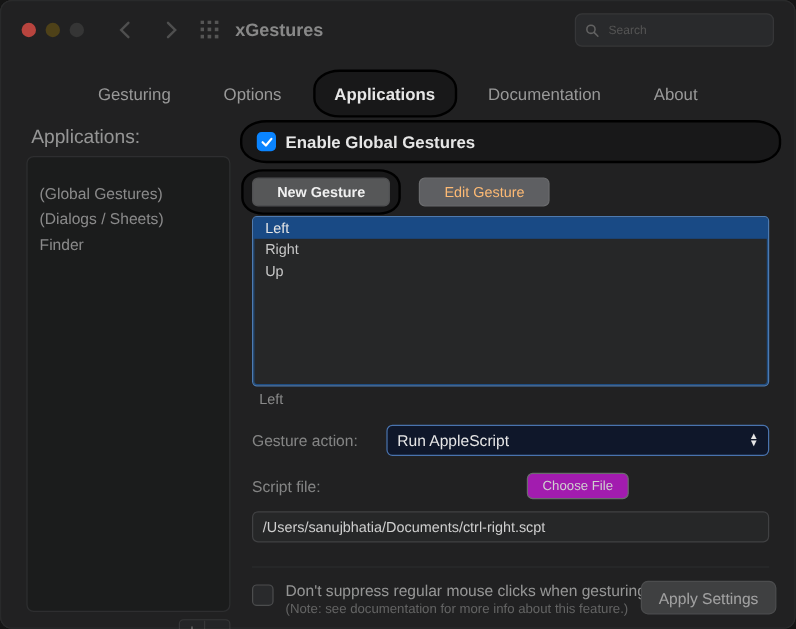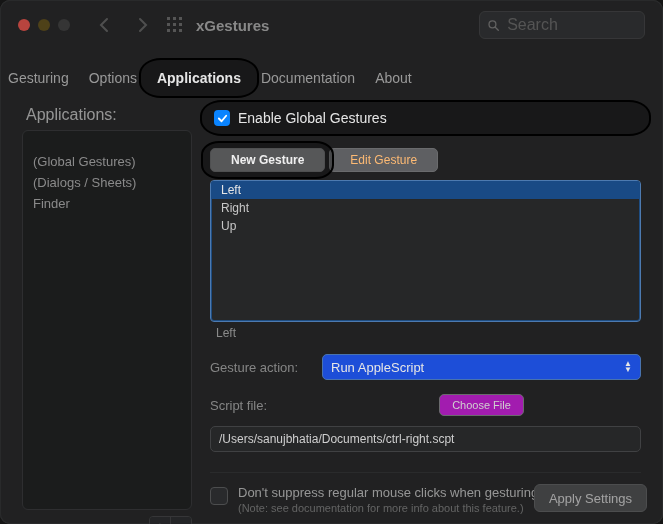--- a/index.html
+++ b/index.html
@@ -10,55 +10,55 @@
   .traffic{display:flex;gap:8px;align-items:center}
   .dot{width:12px;height:12px;border-radius:50%}
   .dot.red{background:#ff5f57}
   .dot.yel{background:#6d5a22}
   .dot.grn{background:#4a4a4a}
   .navbtns{display:flex;gap:6px;margin-left:14px}
   .chev{width:32px;height:26px;display:flex;align-items:center;justify-content:center;color:#6e6e6e}
   .apps-icon{width:26px;height:26px;display:flex;align-items:center;justify-content:center;color:#777}
   .title{font-weight:600;color:#bdbdbd;font-size:15px;margin-left:4px}
   .search{margin-left:auto;display:flex;align-items:center;background:#3a3b3d;border:1px solid #4b4c4e;border-radius:6px;height:26px;width:148px;padding:0 8px;gap:6px}
-  .search input{background:none;border:none;outline:none;color:#eab308;width:100%;font-size:16px}
+  .search input{background:none;border:none;outline:none;color:#eab308;width:100%;font-size:10px}
   
-  .tabs{display:flex;gap:4px;margin-top:14px;position:relative;z-index:80}
+  .tabs{display:flex;justify-content:center;gap:28px;margin-top:14px;position:relative;z-index:80}
   .tab{color:#999;font-size:14px;padding:6px 8px;border-radius:6px}
   .tab.active{color:#e6e6e6;font-weight:600}
   .tab.hi{position:relative}
   .tab.hi::before{content:"";position:absolute;inset:-6px -10px;border:2px solid #000;border-radius:22px/16px;background:rgba(0,0,0,.25);z-index:-1}
   
   .body{display:flex;padding:14px 22px 0 22px;gap:18px}
   .sidecol{width:170px;flex:none}
   .sidelabel{color:#cfcfcf;font-size:16px;margin-bottom:6px;padding-left:4px}
   .sidebox{background:#262728;border:1px solid #404143;border-radius:6px;height:338px;padding:20px 8px}
   .sideitem{color:#bfbfbf;font-size:13px;padding:3px 2px}
   .sidebtns{display:flex;margin-top:6px;justify-content:flex-end}
   .pm{display:flex;border:1px solid #4b4c4e;border-radius:4px;overflow:hidden}
   .pm span{width:20px;height:18px;display:flex;align-items:center;justify-content:center;color:#9a9a9a;font-size:15px;background:#333436}
   .pm span+span{border-left:1px solid #4b4c4e}
   
   .main{flex:1;position:relative}
   .chk{width:16px;height:16px;border-radius:4px;background:#0a84ff;display:flex;align-items:center;justify-content:center;z-index:90;position:relative}
   .chk svg{width:11px;height:11px}
-  .lbl-egg{color:#e6e6e6;font-size:14px;font-weight:400;position:relative;z-index:90}
+  .lbl-egg{color:#e6e6e6;font-size:14px;font-weight:700;position:relative;z-index:90}
   .hiwrap{position:relative;display:flex;align-items:center;gap:8px;padding:4px 10px 4px 4px;z-index:90}
   .hiwrap::before{content:"";position:absolute;inset:-6px -10px;border:2px solid #000;border-radius:22px/16px;background:rgba(0,0,0,.25);z-index:-1}
-  .btnrow{display:flex;gap:4px;margin-top:18px;z-index:90;position:relative}
+  .btnrow{display:flex;gap:24px;margin-top:18px;z-index:90;position:relative}
   .mbtn{height:22px;padding:0 20px;border-radius:5px;background:#5e5f62;color:#fdba74;font-size:12px;display:flex;align-items:center;border:1px solid #6a6b6d}
   .mbtn.new{background:#737476;color:#f0f0f0;font-weight:700;position:relative;z-index:95}
   .mbtn.new::before{content:"";position:absolute;inset:-8px -10px;border:2px solid #000;border-radius:18px/14px;background:rgba(0,0,0,.25);z-index:-1}
   .listbox{margin-top:8px;background:#262728;border:1px solid #4d7ab0;border-radius:4px;height:140px;padding:0;overflow:hidden;z-index:90;position:relative;box-shadow:0 0 0 1px #1e4d82 inset}
   .lrow{padding:2px 10px;color:#c7c7c7;font-size:12px}
   .lrow.sel{background:#194a85;color:#e6e6e6}
   .listfoot{margin-top:4px;color:#bfbfbf;font-size:12px;padding-left:6px}
   .formrow{display:flex;align-items:center;gap:2px;margin-top:14px}
   .flabel{color:#b8b8b8;font-size:13px;width:110px}
-  .select{flex:1;display:flex;align-items:center;justify-content:space-between;background:#1d4ed8;border:1px solid #4973ae;border-radius:5px;height:24px;padding:0 8px;color:#e6e6e6;font-size:13px;position:relative;z-index:90}
+  .select{flex:1;display:flex;align-items:center;justify-content:space-between;background:#0f172a;border:1px solid #4973ae;border-radius:5px;height:24px;padding:0 8px;color:#e6e6e6;font-size:13px;position:relative;z-index:90}
   .select .arrows{display:flex;flex-direction:column;gap:0;line-height:6px;font-size:8px;color:#e6e6e6}
   .fbtn{background:#a21caf;border:1px solid #6a6b6d;border-radius:5px;height:20px;padding:0 12px;color:#d0d0d0;font-size:11px;display:flex;align-items:center;z-index:90;position:relative}
   .pathbox{margin-top:10px;background:#262728;border:1px solid #404143;border-radius:5px;height:24px;display:flex;align-items:center;padding:0 8px;color:#cfcfcf;font-size:12px;z-index:90;position:relative}
   .divider{height:1px;background:#3b3c3e;margin:20px 0 12px}
   .sup{display:flex;gap:10px;align-items:flex-start}
   .ubox{width:16px;height:16px;border:1px solid #6a6b6d;border-radius:4px;background:#3a3b3d;flex:none;margin-top:2px}
   .supt{color:#cfcfcf;font-size:13px}
   .supn{color:#8a8a8a;font-size:11px;margin-top:2px}
   .footer{position:absolute;right:16px;bottom:12px}
   .apply{background:#58595b;border:1px solid #6a6b6d;border-radius:6px;height:26px;padding:0 14px;color:#e0e0e0;font-size:13px;display:flex;align-items:center}

